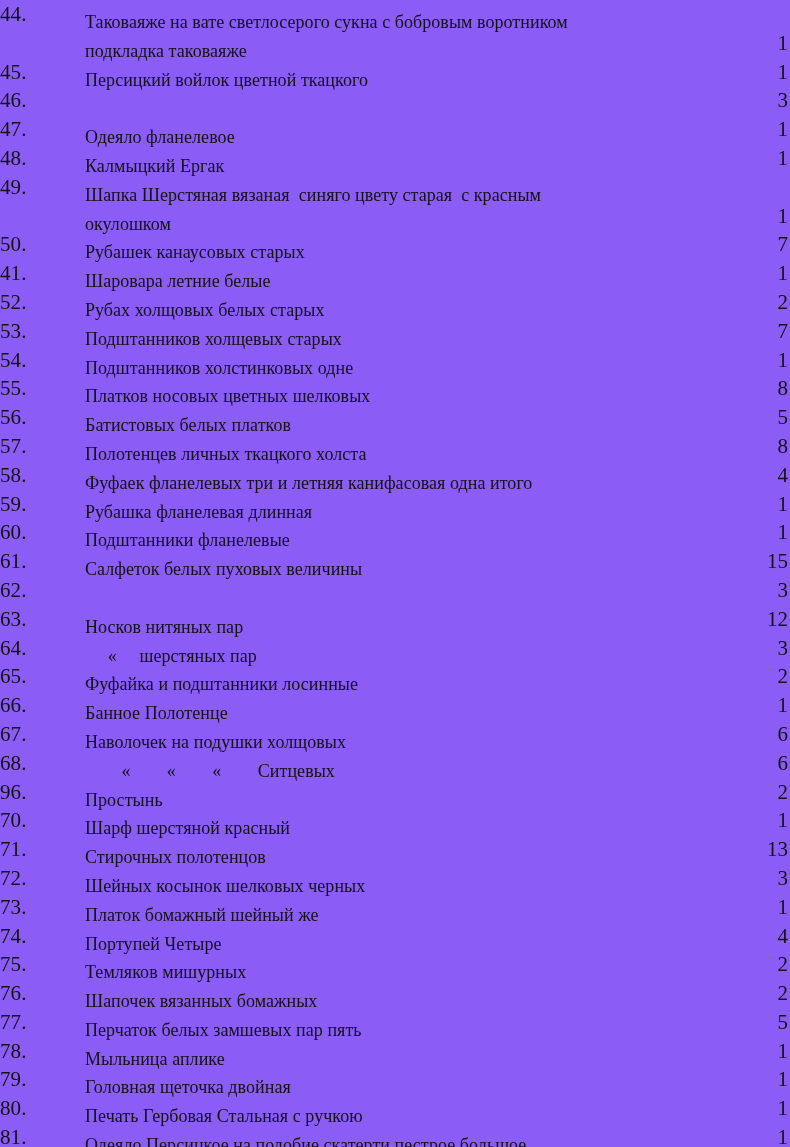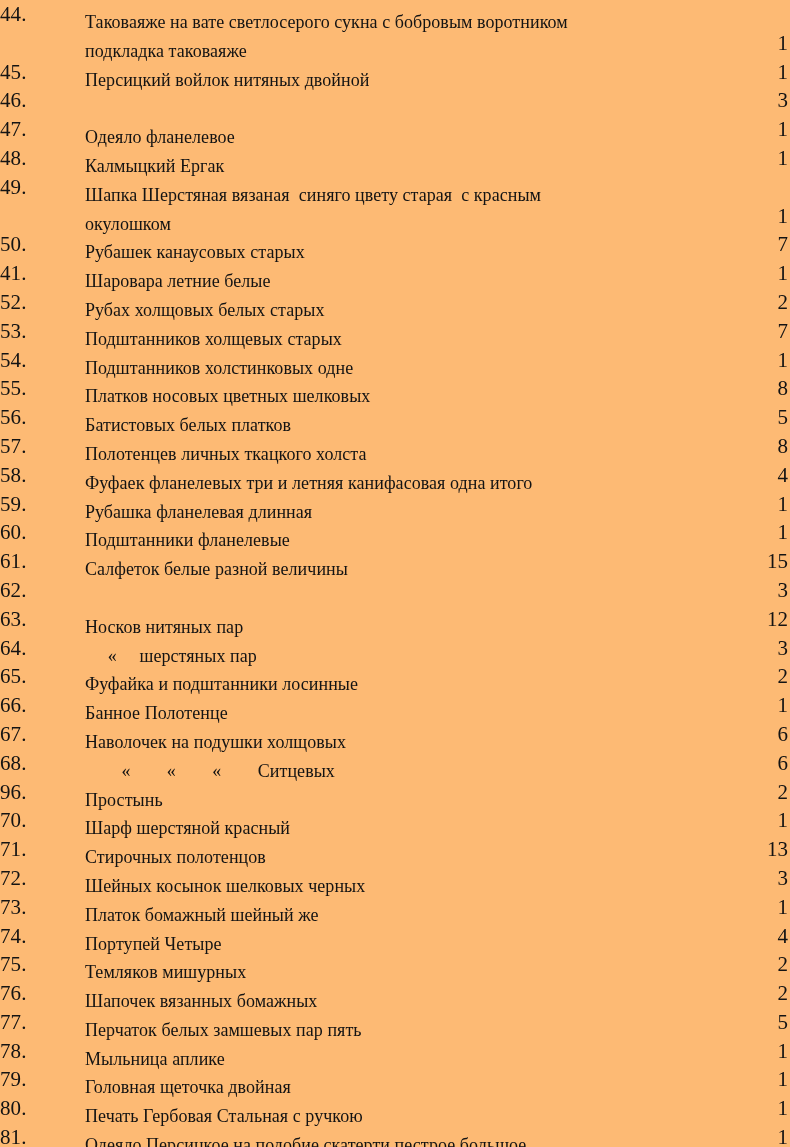--- a/index.html
+++ b/index.html
@@ -70,28 +70,28 @@
     right: 2px;
     top: 0;
     width: 60px;
     text-align: right;
     font-size: 21px;
   }
 </style>
 </head>
 <body style="color: rgb(19, 19, 19);">
 
-<div id="page" style="background: #fdba74;">
+<div id="page" style="background: #8b5cf6;">
   <div class="inventory-list" id="inventory-list">
       <div class="entry">
         <div class="entry-line"><span class="idx">44.</span><span class="desc">Таковаяже на вате светлосерого сукна с бобровым воротником</span></div>
         <div class="entry-line"><span class="desc">подкладка таковаяже</span><span class="qty">1</span></div>
       </div>
       <div class="entry">
-        <div class="entry-line"><span class="idx">45.</span><span class="desc">Персицкий войлок нитяных двойной</span><span class="qty">1</span></div>
+        <div class="entry-line"><span class="idx">45.</span><span class="desc">Персицкий войлок цветной ткацкого</span><span class="qty">1</span></div>
       </div>
       <div class="entry">
         <div class="entry-line"><span class="idx">46.</span><span class="qty">3</span></div>
       </div>
       <div class="entry">
         <div class="entry-line"><span class="idx">47.</span><span class="desc">Одеяло фланелевое</span><span class="qty">1</span></div>
       </div>
       <div class="entry">
         <div class="entry-line"><span class="idx">48.</span><span class="desc">Калмыцкий Ергак</span><span class="qty">1</span></div>
       </div>
@@ -126,21 +126,21 @@
       <div class="entry">
         <div class="entry-line"><span class="idx">58.</span><span class="desc">Фуфаек фланелевых три и летняя канифасовая одна итого</span><span class="qty">4</span></div>
       </div>
       <div class="entry">
         <div class="entry-line"><span class="idx">59.</span><span class="desc">Рубашка фланелевая длинная</span><span class="qty">1</span></div>
       </div>
       <div class="entry">
         <div class="entry-line"><span class="idx">60.</span><span class="desc">Подштанники фланелевые</span><span class="qty">1</span></div>
       </div>
       <div class="entry">
-        <div class="entry-line"><span class="idx">61.</span><span class="desc">Салфеток белые разной величины</span><span class="qty">15</span></div>
+        <div class="entry-line"><span class="idx">61.</span><span class="desc">Салфеток белых пуховых величины</span><span class="qty">15</span></div>
       </div>
       <div class="entry">
         <div class="entry-line"><span class="idx">62.</span><span class="qty">3</span></div>
       </div>
       <div class="entry">
         <div class="entry-line"><span class="idx">63.</span><span class="desc">Носков нитяных пар</span><span class="qty">12</span></div>
       </div>
       <div class="entry">
         <div class="entry-line"><span class="idx">64.</span><span class="desc">     «     шерстяных пар</span><span class="qty">3</span></div>
       </div>

